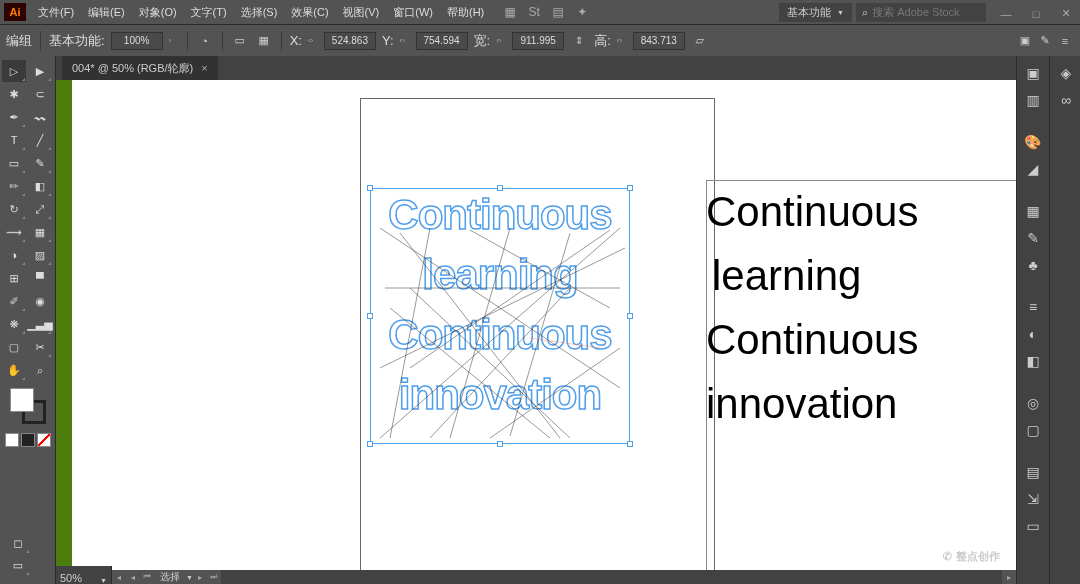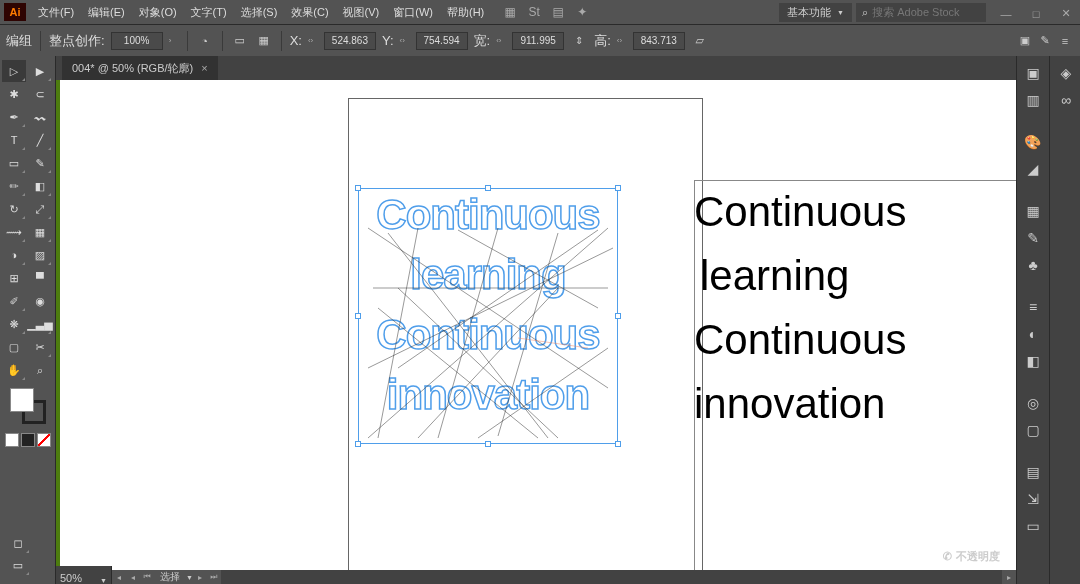--- a/index.html
+++ b/index.html
@@ -32,21 +32,21 @@
 .mini-sw{display:flex;gap:2px;margin:2px auto;justify-content:center}
 .mini-box{width:14px;height:14px;border:1px solid #888}
 .mini-box.w{background:#fff}
 .mini-box.k{background:#222}
 .mini-box.r{background:linear-gradient(135deg,#fff 45%,red 45%,red 55%,#fff 55%)}
 .tool-bottom{margin-top:auto;padding:4px}
 .canvas-area{flex:1;display:flex;flex-direction:column;background:#4d7c0f}
 .tab-bar{height:24px;background:#424242;display:flex;align-items:center;padding-left:6px}
 .doc-tab{background:#323232;height:24px;padding:0 10px;display:flex;align-items:center;gap:8px;font-size:11px;color:#ddd}
 .tab-close{font-size:11px;color:#aaa}
-.canvas-scroll{flex:1;background:#fff;position:relative;overflow:hidden;margin:0 0 14px 4px}
+.canvas-scroll{flex:1;background:#fff;position:relative;overflow:hidden;margin:0 0 14px 16px}
 .artboard{position:absolute;left:288px;top:18px;width:355px;height:500px;border:1px solid #666}
 .sel-obj{position:absolute;left:298px;top:108px;width:260px;height:256px;border:1px solid #4f9eea}
 .sel-handle{position:absolute;width:6px;height:6px;background:#fff;border:1px solid #4f9eea}
 .h-tl{top:-4px;left:-4px}.h-tr{top:-4px;right:-4px}.h-bl{bottom:-4px;left:-4px}.h-br{bottom:-4px;right:-4px}
 .h-tm{top:-4px;left:50%;margin-left:-3px}.h-bm{bottom:-4px;left:50%;margin-left:-3px}
 .h-lm{top:50%;left:-4px;margin-top:-3px}.h-rm{top:50%;right:-4px;margin-top:-3px}
 .outline-txt{font-family:Arial,sans-serif;font-weight:bold;font-size:42px;line-height:60px;color:transparent;-webkit-text-stroke:1.5px #4f9eea;text-align:center;letter-spacing:-1px}
 .outline-wrap{position:absolute;left:298px;top:105px;width:260px}
 .lines-svg{position:absolute;left:298px;top:108px;width:260px;height:256px;pointer-events:none}
 .solid-wrap{position:absolute;left:634px;top:100px;width:346px}
@@ -94,21 +94,21 @@
       </div>
     <div class="win-btn">—</div>
     <div class="win-btn">□</div>
     <div class="win-btn">✕</div>
   </div>
 </div>
 
 <div class="controlbar">
   <span class="cb-label">编组</span>
   <div class="cb-sep"></div>
-  <span class="cb-label">整点创作:</span>
+  <span class="cb-label">基本功能:</span>
   <input class="cb-input" value="100%" style="">
   <span class="cb-spin">›</span>
   <div class="cb-sep"></div>
   <div class="cb-icon">◔</div>
   <div class="cb-sep"></div>
   <div class="cb-icon">▭</div>
   <div class="cb-icon">▦</div>
   <div class="cb-sep"></div>
   <span class="cb-label">X:</span>
   <span class="cb-spin">‹›</span>
@@ -308,14 +308,14 @@
   <span class="status-sel">选择</span>
   <span style="font-size:7px">▼</span>
   <div class="scroll-btn">▸</div>
   <div class="scroll-btn">⏭</div>
   <div class="scroll-track"></div>
   <div class="scroll-btn">▸</div>
 </div>
 
 <div class="watermark">
   <span>✆</span>
-  <span>不透明度</span>
+  <span>整点创作</span>
 </div>
 
 </body></html>

